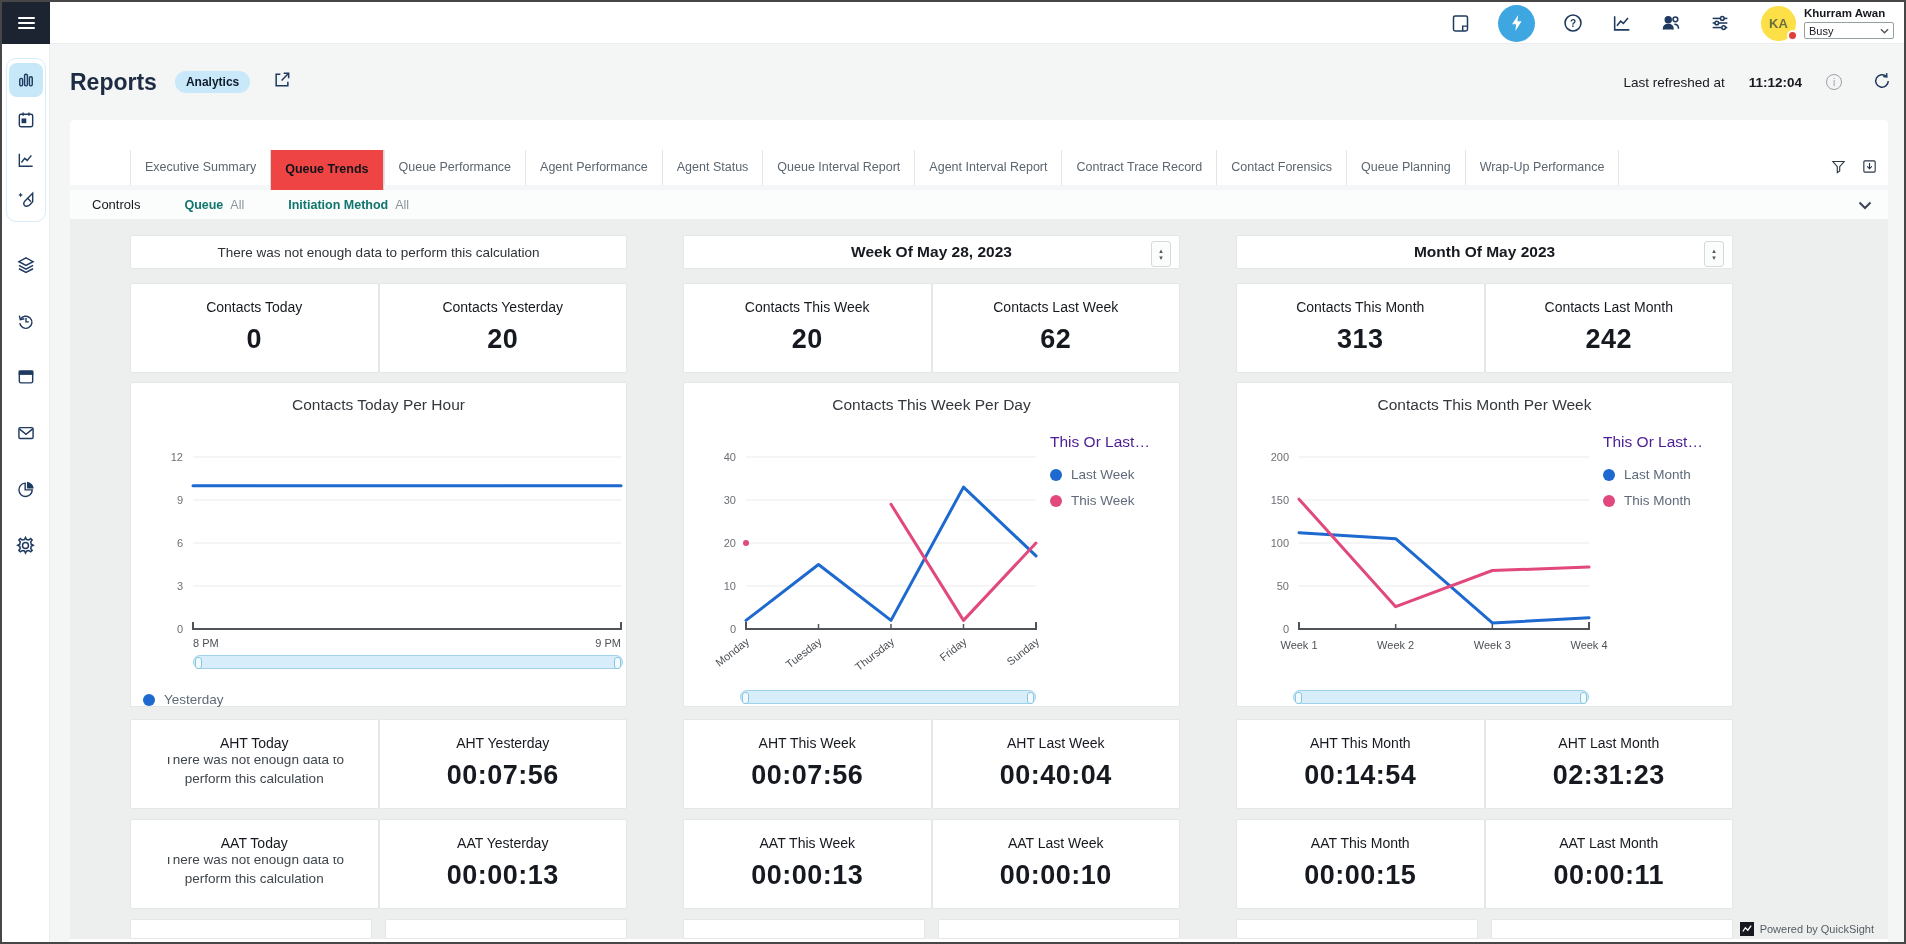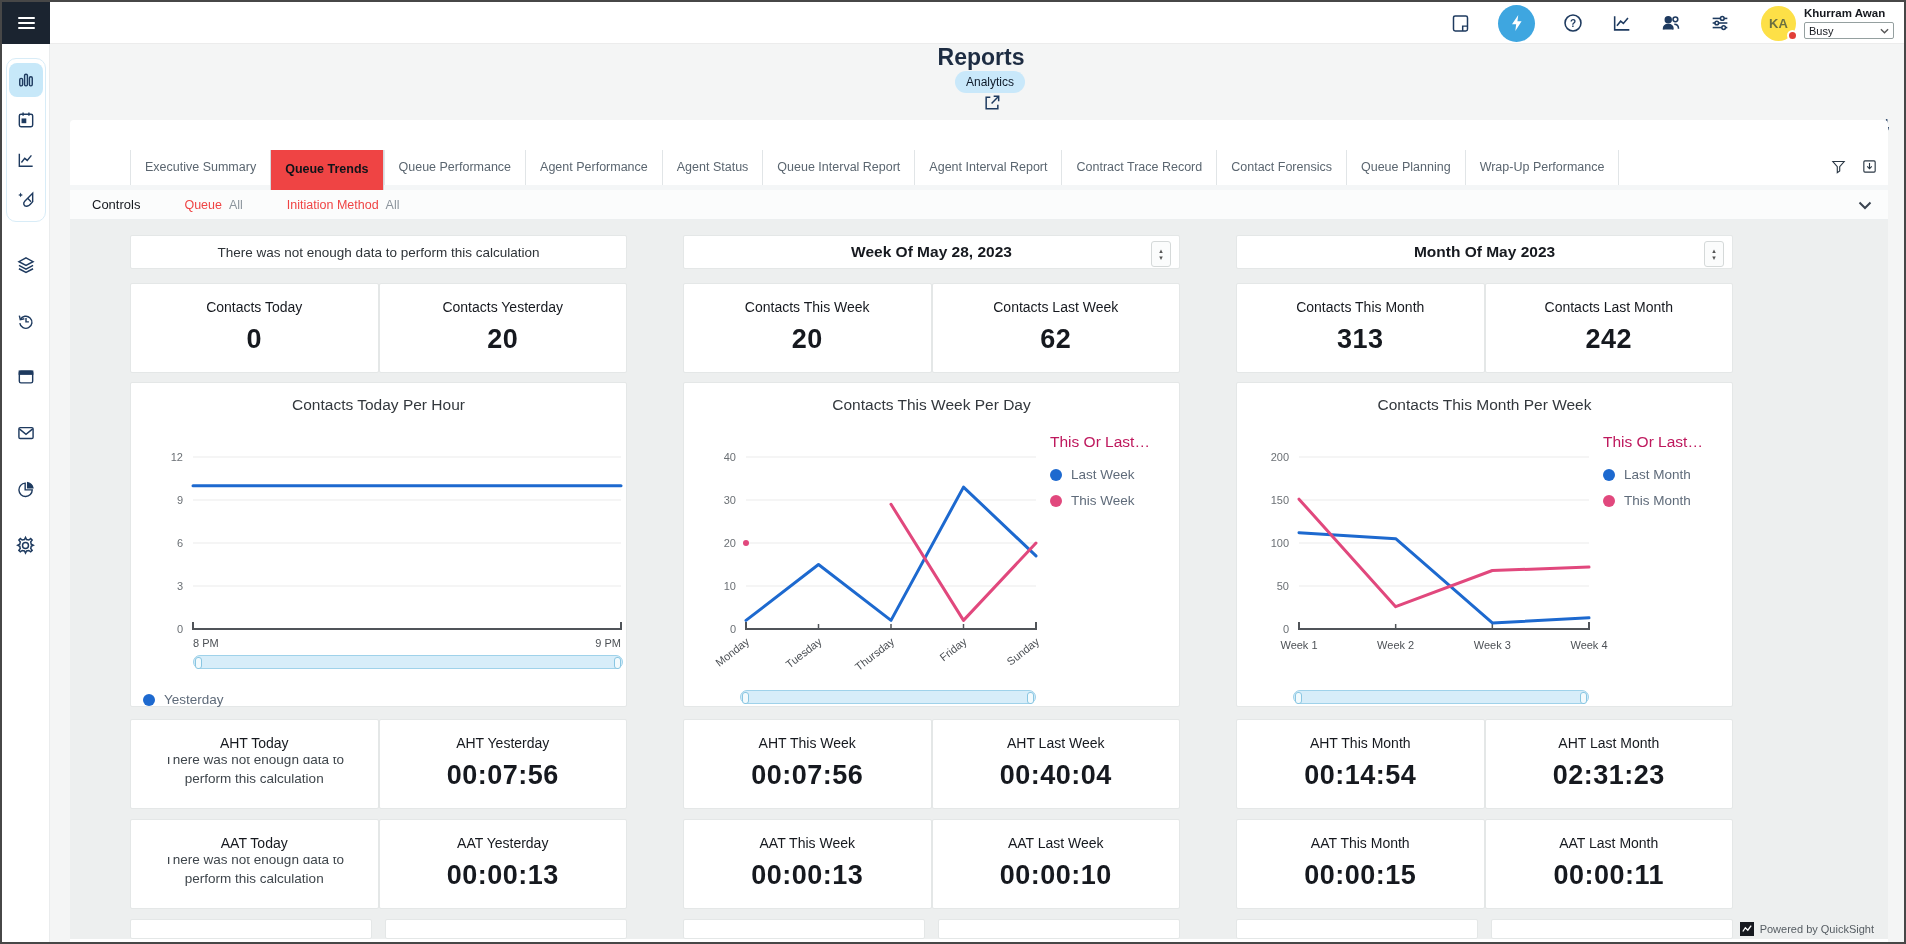--- a/index.html
+++ b/index.html
@@ -37,23 +37,23 @@
   .side-group { margin-top:14px; border:1px solid #d8ecf7; border-radius:10px; padding:4px 2px;
                 display:flex; flex-direction:column; align-items:center; gap:6px; }
   .side-item { width:34px; height:34px; border-radius:8px; display:flex; align-items:center;
                justify-content:center; cursor:pointer; }
   .side-item.active { background:#c7e8f9; }
   .side-item svg { stroke:#1e3a5f; fill:none; stroke-width:1.7; }
   .side-rest { display:flex; flex-direction:column; align-items:center; gap:22px; margin-top:26px; }
 
   
   .main { position:absolute; left:48px; top:42px; right:0; bottom:0; }
-  .page-header { height:76px; display:flex; align-items:center; padding:0 12px 0 20px;flex-direction:column; }
+  .page-header { height:76px; display:flex; align-items:center; padding:0 12px 0 20px; }
   .page-title { font-size:23px; font-weight:bold; color:#1d2c42; }
-  .badge { margin-left:18px; background:#c9e8fa; color:#0f1b2a; font-size:12px; font-weight:normal;
+  .badge { margin-left:18px; background:#c9e8fa; color:#0f1b2a; font-size:12px; font-weight:bold;
            padding:4px 11px; border-radius:12px; }
   .ext-icon { margin-left:22px; cursor:pointer; }
   .ext-icon svg, .hdr-right svg { stroke:#1e3a5f; fill:none; stroke-width:1.8; }
   .hdr-right { margin-left:auto; display:flex; align-items:center; gap:24px; font-size:13.5px; color:#16191f; }
   .hdr-right b { font-weight:bold; }
   .info-i { width:16px; height:16px; border:1px solid #9aa2a8; border-radius:50%; color:#9aa2a8;
             font-size:10px; display:flex; align-items:center; justify-content:center; cursor:pointer; }
   .refresh { margin-left:6px; cursor:pointer; }
 
   
@@ -67,21 +67,21 @@
   .tab { height:35px; line-height:35px; padding:0 14px; font-size:12.5px; color:#5b6670;
          border-left:1px solid #e1e5e7; cursor:pointer; white-space:nowrap; }
   .tab:last-child { border-right:1px solid #e1e5e7; }
   .tab.active { height:40px; line-height:38px; margin-bottom:-5px; background:#ef4444; font-weight:bold;
                 color:#101419; border-left:1px solid #d6dadd; border-right:1px solid #d6dadd; }
 
   .controls-row { height:30px; background:#fbfcfc; border-bottom:1px solid #eceff0; display:flex;
                   align-items:center; font-size:13px; padding-left:22px; position:relative; }
   .ctrl-label { color:#16191f; }
   .ctrl-filter { margin-left:44px; display:flex; gap:7px; cursor:pointer; }
-  .ctrl-filter .fname { font-weight:normal; color:#ef4444; font-size:12.5px; }
+  .ctrl-filter .fname { font-weight:bold; color:#0f766e; font-size:12.5px; }
   .ctrl-filter .fval { color:#8c959d; font-size:12.5px; }
   .ctrl-chevron { position:absolute; right:16px; top:8px; cursor:pointer; }
   .ctrl-chevron svg { stroke:#3a4450; fill:none; stroke-width:2; }
 
   
   .dashboard { position:relative; height:719px; background:#edefef; padding:15px 0 0 60px;
                display:flex; gap:56px; overflow:hidden; }
   .col { width:497px; display:flex; flex-direction:column; }
   .card { background:#fff; border:1px solid #e4e7e7; border-radius:2px; }
   .hdr-card { height:36px; display:flex; align-items:center; justify-content:center; position:relative; }
@@ -96,21 +96,21 @@
   .kpi-card { flex:1; height:90px; display:flex; flex-direction:column; align-items:center; }
   .kpi-label { margin-top:15px; font-size:14px; color:#16191f; }
   .kpi-value { margin-top:9px; font-size:27px; font-weight:bold; color:#16191f; letter-spacing:.5px; }
   .nd-clip { height:41px; overflow:hidden; margin-top:6px; width:92%; }
   .nd-inner { margin-top:-7px; font-size:13.5px; line-height:19px; color:#3f464c; text-align:center; }
 
   .chart-card { height:341px; margin-top:9px; position:relative; }
   .chart-title { position:absolute; top:13px; left:0; width:100%; text-align:center; font-size:15.5px; color:#33383d; }
   .chart-card svg.plot { position:absolute; left:0; top:0; }
   .legend-right { position:absolute; left:366px; top:50px; }
-  .lg-title { font-size:15.5px; color:#be185d; margin-bottom:16px; white-space:nowrap; }
+  .lg-title { font-size:15.5px; color:#4c1d95; margin-bottom:16px; white-space:nowrap; }
   .lg-item { display:flex; align-items:center; gap:9px; margin-bottom:11px; font-size:13.5px; color:#5f6b7a; }
   .lg-dot { width:12px; height:12px; border-radius:50%; flex:none; }
   .legend-bottom { position:absolute; left:12px; top:309px; }
   .legend-bottom .lg-item { margin-bottom:0; }
   .hscroll { position:absolute; height:14px; background:#d7edf9; border:1px solid #9fd2ea;
              border-radius:7px; cursor:pointer; }
   .hscroll::before, .hscroll::after { content:""; position:absolute; top:1px; width:5px; height:10px;
              background:#f2fafd; border:1px solid #89c6e2; border-radius:3px; }
   .hscroll::before { left:1px; } .hscroll::after { right:1px; }
   .sb-0 { left:62px; top:272px; width:430px; }

